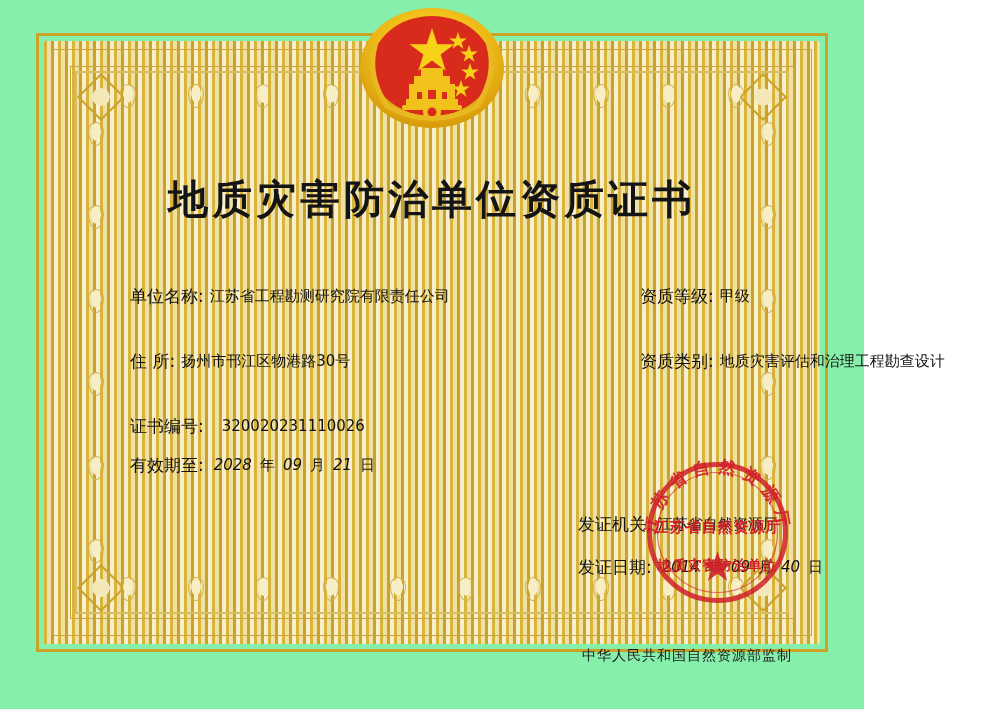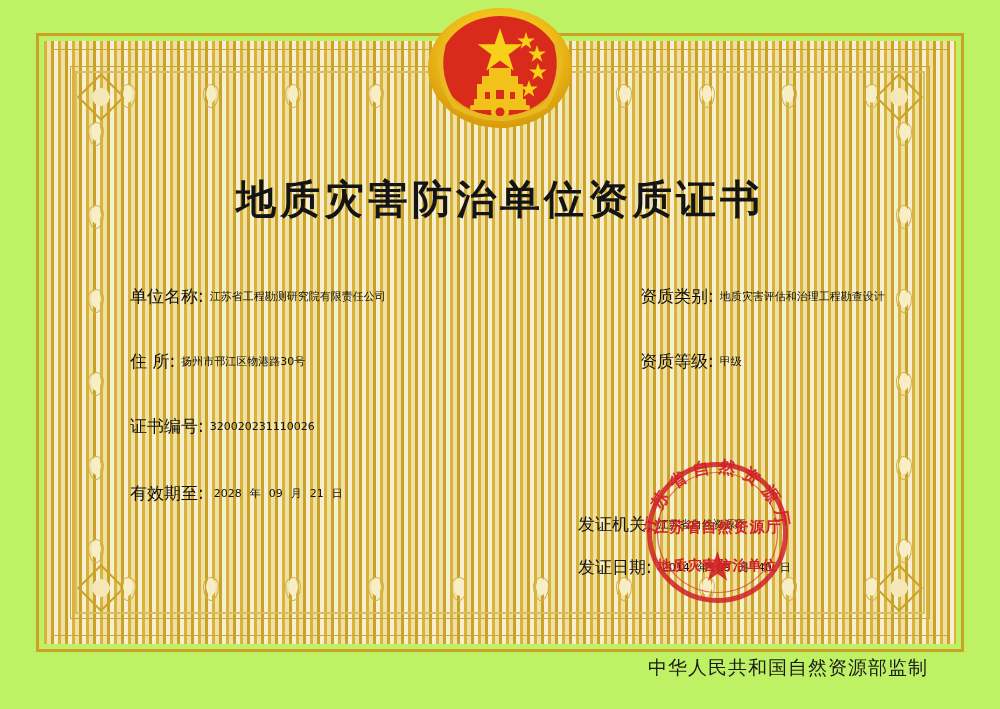--- a/index.html
+++ b/index.html
@@ -9,23 +9,23 @@
   }
   body {
     width: 1000px;
     height: 709px;
     font-family: "DejaVu Sans", "Liberation Sans", sans-serif;
     overflow: hidden;
   }
 
   #certificate {
     position: relative;
-    width: 1000px;
+    width: 864px;
     height: 709px;
-    background: #bef264;
+    background: #86efac;
   }
 
   
   .frame-outer {
     position: absolute;
     left: 36px;
     top: 33px;
     right: 36px;
     bottom: 57px;
     border: 3px solid #c9a227;
@@ -167,34 +167,34 @@
     margin-bottom: 42px;
   }
   .field .lbl {
     flex: 0 0 auto;
     white-space: nowrap;
     font-size: 17px;
     color: #111;
   }
   .field .val {
     flex: 1 1 auto;
-    font-size: 11px;
+    font-size: 15px;
     color: #111;
     padding-left: 6px;
     line-height: 1.45;
   }
 
-  .field.tight { margin-bottom: 44px; }
+  .field.tight { margin-bottom: 16px; gap: 12px; }
 
   
   .dateline {
     display: flex;
     align-items: baseline;
   }
-  .dateline .seg { padding: 0 4px; }
+  .dateline .seg { padding: 0 4px; font-style: italic; }
   .dateline .unit { padding: 0 4px; }
 
   
   .issuer {
     position: absolute;
     left: 448px;
     bottom: 0;
     width: 430px;
   }
   .issuer .field { margin-bottom: 20px; }
@@ -225,22 +225,22 @@
   .seal-text-bot {
     top: 102px;
     font-size: 14px;
     letter-spacing: 1px;
   }
 
   
   .footer {
     position: absolute;
     right: 72px;
-    bottom: 28px;
-    font-size: 19px;
+    bottom: 44px;
+    font-size: 14px;
     color: #1a1a1a;
     letter-spacing: 1px;
   }
 </style>
 </head>
 <body>
 
 <div id="certificate">
 
   <div class="frame-outer"></div>
@@ -360,27 +360,27 @@
           <span class="seg">09</span>
           <span class="unit">月</span>
           <span class="seg">21</span>
           <span class="unit">日</span>
         </span>
       </div>
     </div>
 
     <div class="col-right">
       <div class="field">
+        <span class="lbl">资质等级:</span>
+        <span class="val">甲级</span>
+      </div>
+
+      <div class="field">
         <span class="lbl">资质类别:</span>
         <span class="val">地质灾害评估和治理工程勘查设计</span>
-      </div>
-
-      <div class="field">
-        <span class="lbl">资质等级:</span>
-        <span class="val">甲级</span>
       </div>
     </div>
 
     <div class="issuer">
       <div class="field">
         <span class="lbl">发证机关:</span>
         <span class="val">江苏省自然资源厅</span>
       </div>
       <div class="field">
         <span class="lbl">发证日期:</span>

